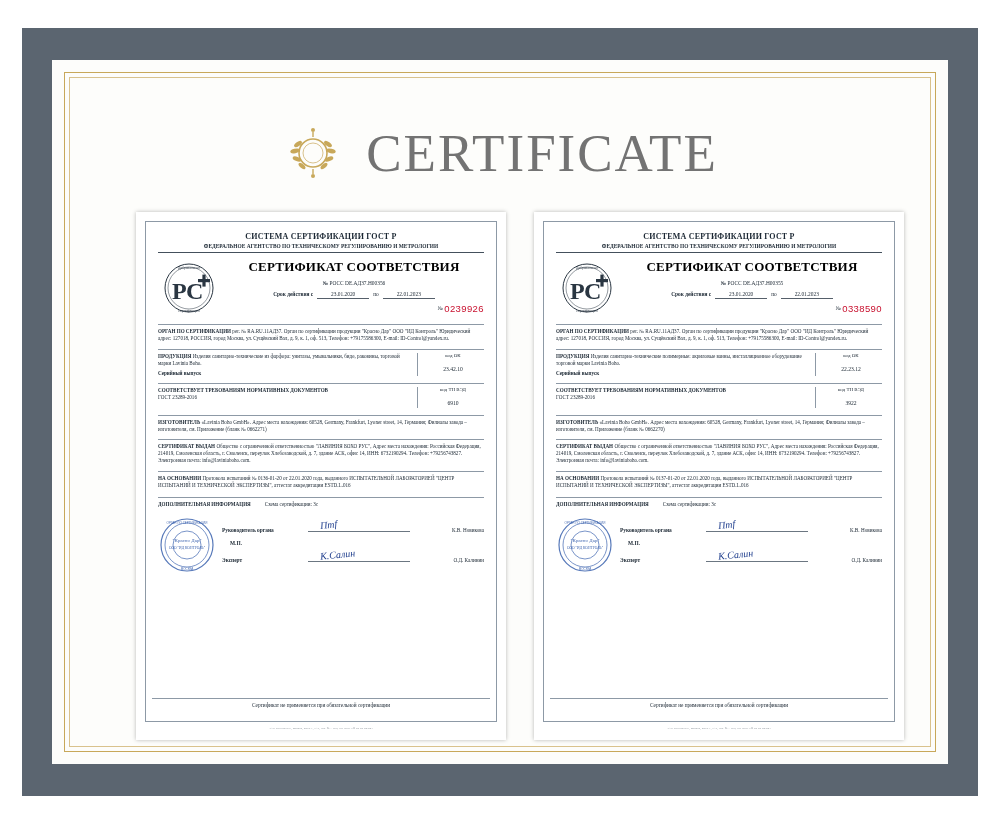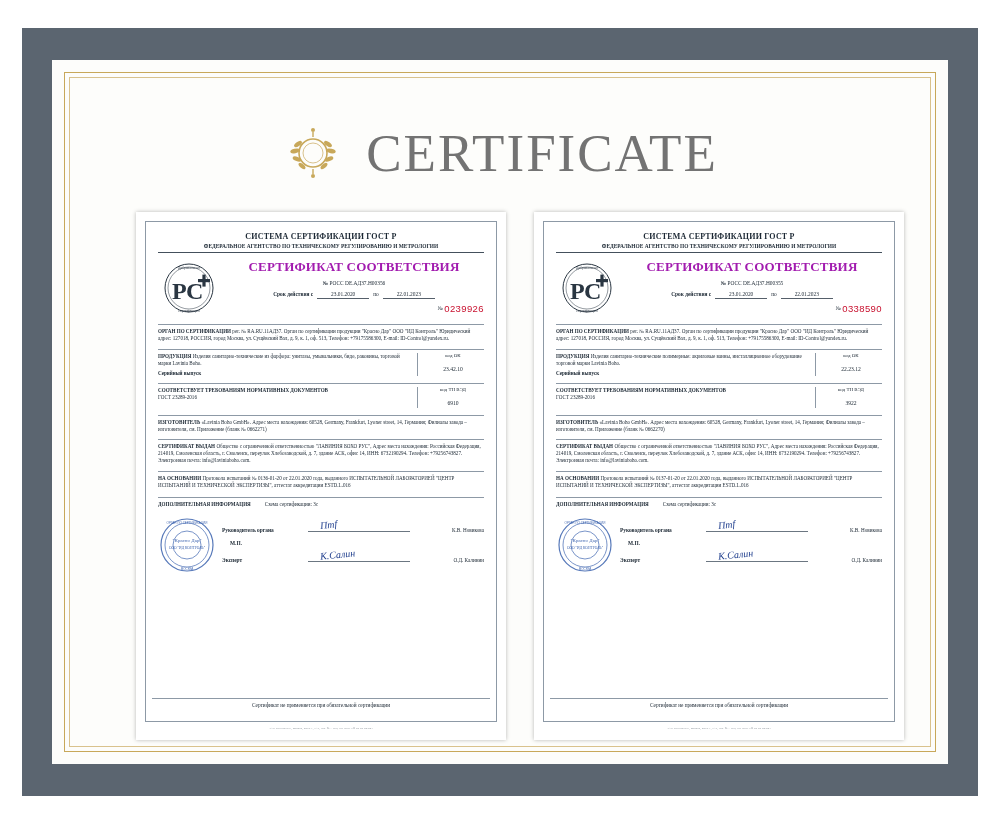--- a/index.html
+++ b/index.html
@@ -146,21 +146,21 @@
   }
   .head-right {
     flex: 1 1 auto;
     padding-left: 4px;
   }
   .cert-main-title {
     text-align: center;
     font-weight: bold;
     font-size: 13px;
     letter-spacing: 0.2px;
-    color: #a21caf;
+    color: #000000;
   }
   .reg-line {
     margin-top: 5px;
     font-size: 5.4px;
     text-align: center;
   }
   .reg-line .label { font-weight: bold; }
   .valid-row {
     margin-top: 5px;
     display: flex;

